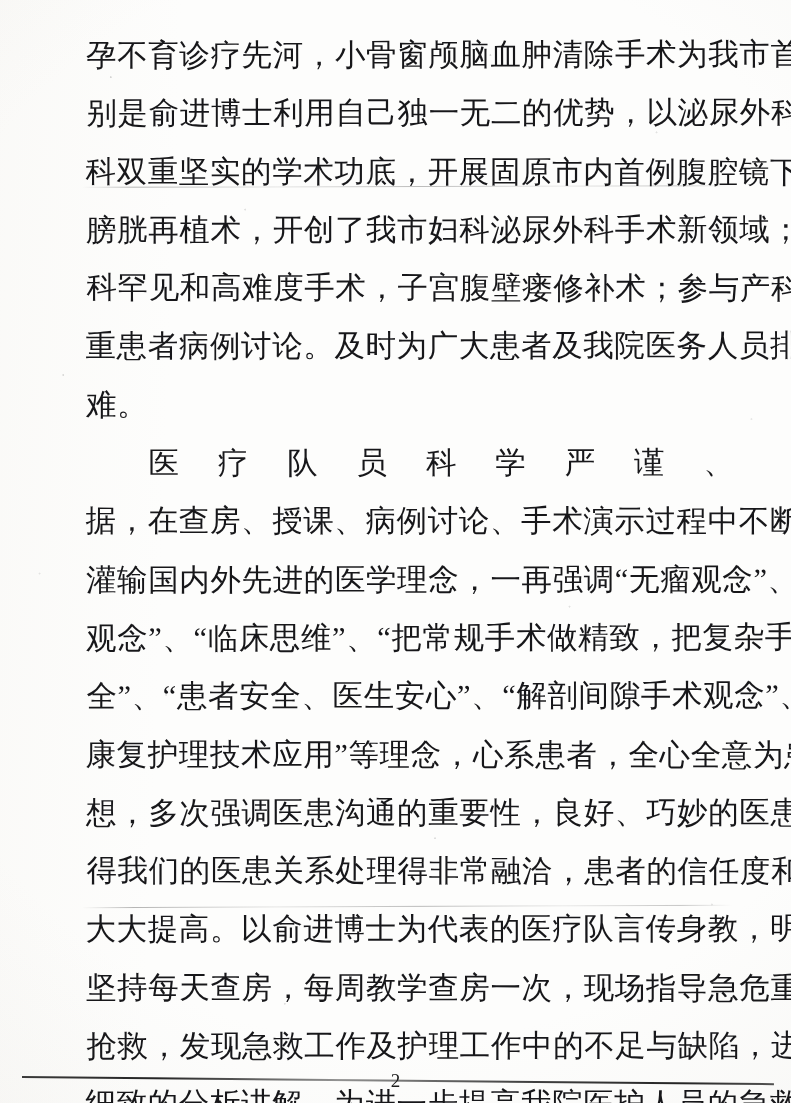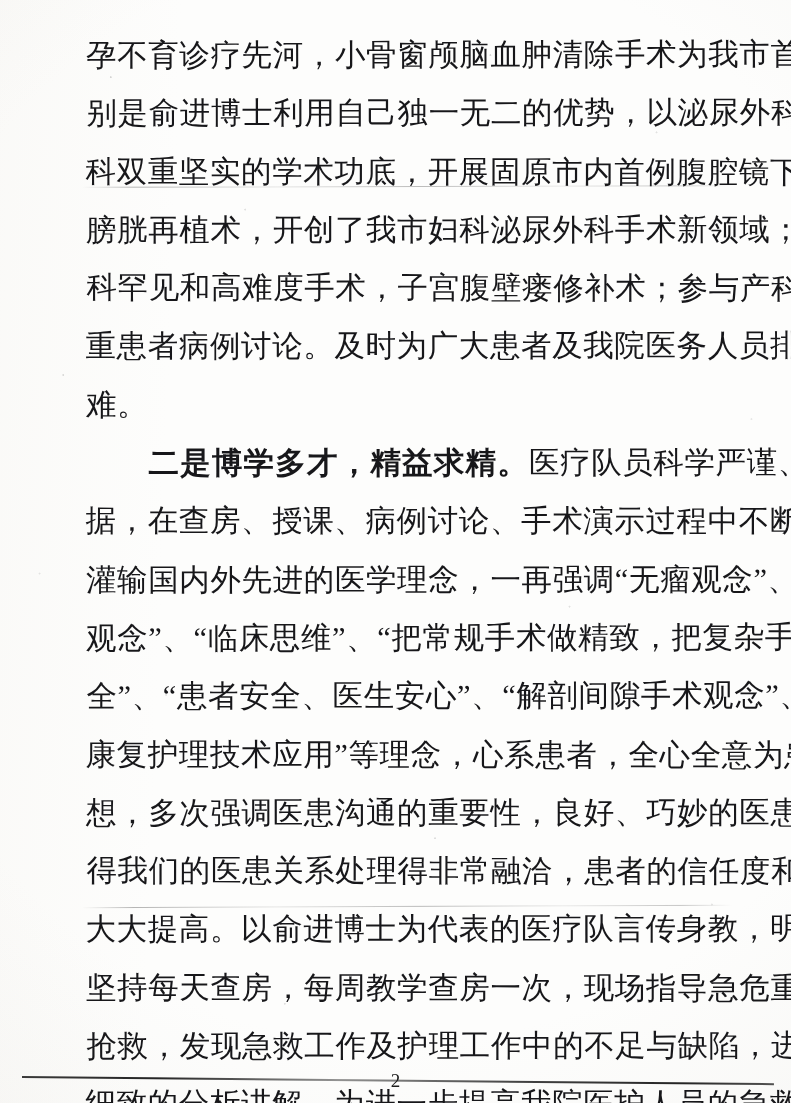--- a/index.html
+++ b/index.html
@@ -162,21 +162,21 @@
   <div class="paper-tone"></div>
 
   <div class="text-body" id="text-body">
       <div class="doc-line l0 just" id="line-1"><span>孕</span><span>不</span><span>育</span><span>诊</span><span>疗</span><span>先</span><span>河</span><span>，</span><span>小</span><span>骨</span><span>窗</span><span>颅</span><span>脑</span><span>血</span><span>肿</span><span>清</span><span>除</span><span>手</span><span>术</span><span>为</span><span>我</span><span>市</span><span>首</span></div>
       <div class="doc-line l1 just" id="line-2"><span>别</span><span>是</span><span>俞</span><span>进</span><span>博</span><span>士</span><span>利</span><span>用</span><span>自</span><span>己</span><span>独</span><span>一</span><span>无</span><span>二</span><span>的</span><span>优</span><span>势</span><span>，</span><span>以</span><span>泌</span><span>尿</span><span>外</span><span>科</span></div>
       <div class="doc-line l2 just" id="line-3"><span>科</span><span>双</span><span>重</span><span>坚</span><span>实</span><span>的</span><span>学</span><span>术</span><span>功</span><span>底</span><span>，</span><span>开</span><span>展</span><span>固</span><span>原</span><span>市</span><span>内</span><span>首</span><span>例</span><span>腹</span><span>腔</span><span>镜</span><span>下</span></div>
       <div class="doc-line l3 just" id="line-4"><span>膀</span><span>胱</span><span>再</span><span>植</span><span>术</span><span>，</span><span>开</span><span>创</span><span>了</span><span>我</span><span>市</span><span>妇</span><span>科</span><span>泌</span><span>尿</span><span>外</span><span>科</span><span>手</span><span>术</span><span>新</span><span>领</span><span>域</span><span>；</span></div>
       <div class="doc-line l4 just" id="line-5"><span>科</span><span>罕</span><span>见</span><span>和</span><span>高</span><span>难</span><span>度</span><span>手</span><span>术</span><span>，</span><span>子</span><span>宫</span><span>腹</span><span>壁</span><span>瘘</span><span>修</span><span>补</span><span>术</span><span>；</span><span>参</span><span>与</span><span>产</span><span>科</span></div>
       <div class="doc-line l5 just" id="line-6"><span>重</span><span>患</span><span>者</span><span>病</span><span>例</span><span>讨</span><span>论</span><span>。</span><span>及</span><span>时</span><span>为</span><span>广</span><span>大</span><span>患</span><span>者</span><span>及</span><span>我</span><span>院</span><span>医</span><span>务</span><span>人</span><span>员</span><span>排</span></div>
       <div class="doc-line l6" id="line-7">难。</div>
-      <div class="doc-line l7 just bold-start indent-2" id="line-8"><span class="hd">二是博学多才，精益求精。</span><span>医</span><span>疗</span><span>队</span><span>员</span><span>科</span><span>学</span><span>严</span><span>谨</span><span>、</span></div>
+      <div class="doc-line l7 just bold-start indent-2" id="line-8"><span>医</span><span>疗</span><span>队</span><span>员</span><span>科</span><span>学</span><span>严</span><span>谨</span><span>、</span></div>
       <div class="doc-line l8 just" id="line-9"><span>据</span><span>，</span><span>在</span><span>查</span><span>房</span><span>、</span><span>授</span><span>课</span><span>、</span><span>病</span><span>例</span><span>讨</span><span>论</span><span>、</span><span>手</span><span>术</span><span>演</span><span>示</span><span>过</span><span>程</span><span>中</span><span>不</span><span>断</span></div>
       <div class="doc-line l9 just" id="line-10"><span>灌</span><span>输</span><span>国</span><span>内</span><span>外</span><span>先</span><span>进</span><span>的</span><span>医</span><span>学</span><span>理</span><span>念</span><span>，</span><span>一</span><span>再</span><span>强</span><span>调</span><span>“</span><span>无</span><span>瘤</span><span>观</span><span>念</span><span>”</span><span>、</span></div>
       <div class="doc-line l0 just" id="line-11"><span>观</span><span>念</span><span>”</span><span>、</span><span>“</span><span>临</span><span>床</span><span>思</span><span>维</span><span>”</span><span>、</span><span>“</span><span>把</span><span>常</span><span>规</span><span>手</span><span>术</span><span>做</span><span>精</span><span>致</span><span>，</span><span>把</span><span>复</span><span>杂</span><span>手</span></div>
       <div class="doc-line l1 just" id="line-12"><span>全</span><span>”</span><span>、</span><span>“</span><span>患</span><span>者</span><span>安</span><span>全</span><span>、</span><span>医</span><span>生</span><span>安</span><span>心</span><span>”</span><span>、</span><span>“</span><span>解</span><span>剖</span><span>间</span><span>隙</span><span>手</span><span>术</span><span>观</span><span>念</span><span>”</span><span>、</span></div>
       <div class="doc-line l2 just" id="line-13"><span>康</span><span>复</span><span>护</span><span>理</span><span>技</span><span>术</span><span>应</span><span>用</span><span>”</span><span>等</span><span>理</span><span>念</span><span>，</span><span>心</span><span>系</span><span>患</span><span>者</span><span>，</span><span>全</span><span>心</span><span>全</span><span>意</span><span>为</span><span>患</span></div>
       <div class="doc-line l3 just" id="line-14"><span>想</span><span>，</span><span>多</span><span>次</span><span>强</span><span>调</span><span>医</span><span>患</span><span>沟</span><span>通</span><span>的</span><span>重</span><span>要</span><span>性</span><span>，</span><span>良</span><span>好</span><span>、</span><span>巧</span><span>妙</span><span>的</span><span>医</span><span>患</span></div>
       <div class="doc-line l4 just" id="line-15"><span>得</span><span>我</span><span>们</span><span>的</span><span>医</span><span>患</span><span>关</span><span>系</span><span>处</span><span>理</span><span>得</span><span>非</span><span>常</span><span>融</span><span>洽</span><span>，</span><span>患</span><span>者</span><span>的</span><span>信</span><span>任</span><span>度</span><span>和</span></div>
       <div class="doc-line l5 just" id="line-16"><span>大</span><span>大</span><span>提</span><span>高</span><span>。</span><span>以</span><span>俞</span><span>进</span><span>博</span><span>士</span><span>为</span><span>代</span><span>表</span><span>的</span><span>医</span><span>疗</span><span>队</span><span>言</span><span>传</span><span>身</span><span>教</span><span>，</span><span>明</span></div>
       <div class="doc-line l6 just" id="line-17"><span>坚</span><span>持</span><span>每</span><span>天</span><span>查</span><span>房</span><span>，</span><span>每</span><span>周</span><span>教</span><span>学</span><span>查</span><span>房</span><span>一</span><span>次</span><span>，</span><span>现</span><span>场</span><span>指</span><span>导</span><span>急</span><span>危</span><span>重</span></div>
       <div class="doc-line l7 just" id="line-18"><span>抢</span><span>救</span><span>，</span><span>发</span><span>现</span><span>急</span><span>救</span><span>工</span><span>作</span><span>及</span><span>护</span><span>理</span><span>工</span><span>作</span><span>中</span><span>的</span><span>不</span><span>足</span><span>与</span><span>缺</span><span>陷</span><span>，</span><span>进</span></div>

